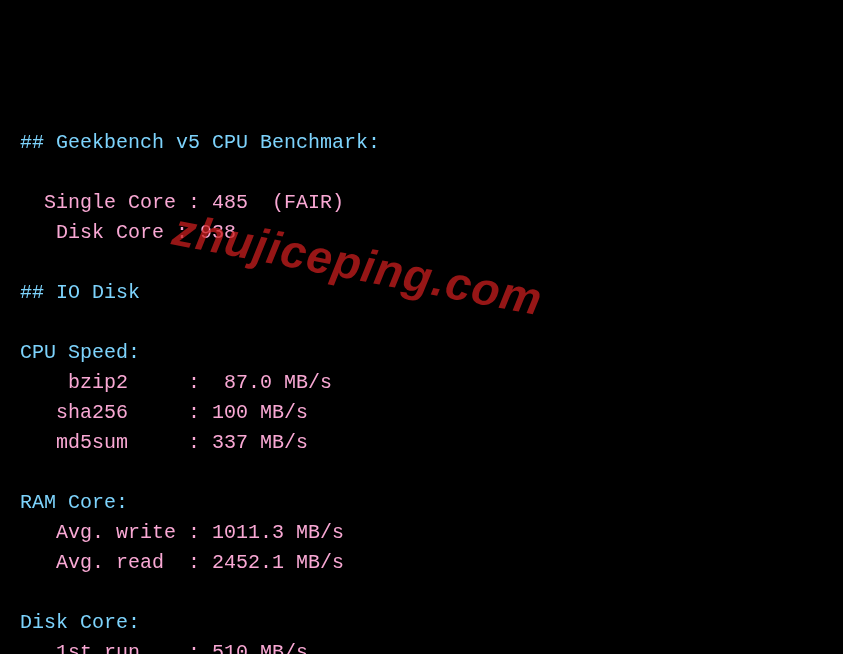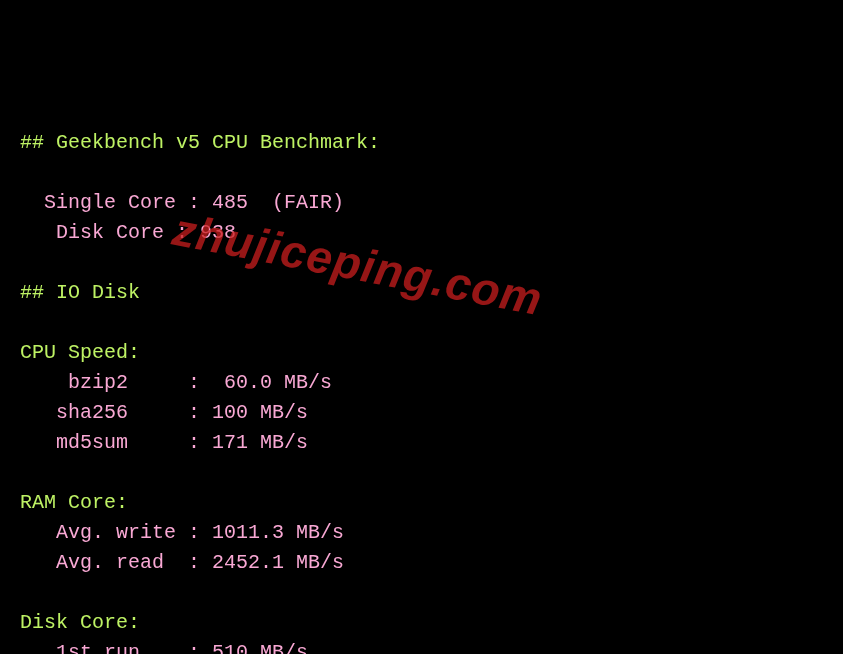--- a/index.html
+++ b/index.html
@@ -14,21 +14,21 @@
       font-size: 20px;
       line-height: 1.5;
       padding: 8px 8px 8px 20px;
       width: 843px;
       height: 654px;
       position: relative;
       overflow: hidden;
       white-space: pre;
     }
     .cyan {
-      color: #bef264;
+      color: #7dd3fc;
       margin-top: 36px;
     }
     .white {
       color: #f9a8d4;
     }
     .watermark {
       position: absolute;
       top: 230px;
       left: 170px;
       color: rgba(200, 30, 30, 0.75);
@@ -48,23 +48,23 @@
 
 
 <div><span class="cyan">## Geekbench v5 CPU Benchmark:</span>
 
 <span class="white">  Single Core : </span><span class="white">485  (FAIR)</span>
 <span class="white">   Disk Core : </span><span class="white">938</span>
 
 <span class="cyan">## IO Disk</span>
 
 <span class="cyan">CPU Speed:</span>
-<span class="white">    bzip2     :  </span><span class="white">60.0 MB/s</span>
+<span class="white">    bzip2     :  </span><span class="white">87.0 MB/s</span>
 <span class="white">   sha256     : </span><span class="white">100 MB/s</span>
-<span class="white">   md5sum     : </span><span class="white">171 MB/s</span>
+<span class="white">   md5sum     : </span><span class="white">337 MB/s</span>
 
 <span class="cyan">RAM Core:</span>
 <span class="white">   Avg. write : </span><span class="white">1011.3 MB/s</span>
 <span class="white">   Avg. read  : </span><span class="white">2452.1 MB/s</span>
 
 <span class="cyan">Disk Core:</span>
 <span class="white">   1st run    : </span><span class="white">510 MB/s</span>
 
 
 

